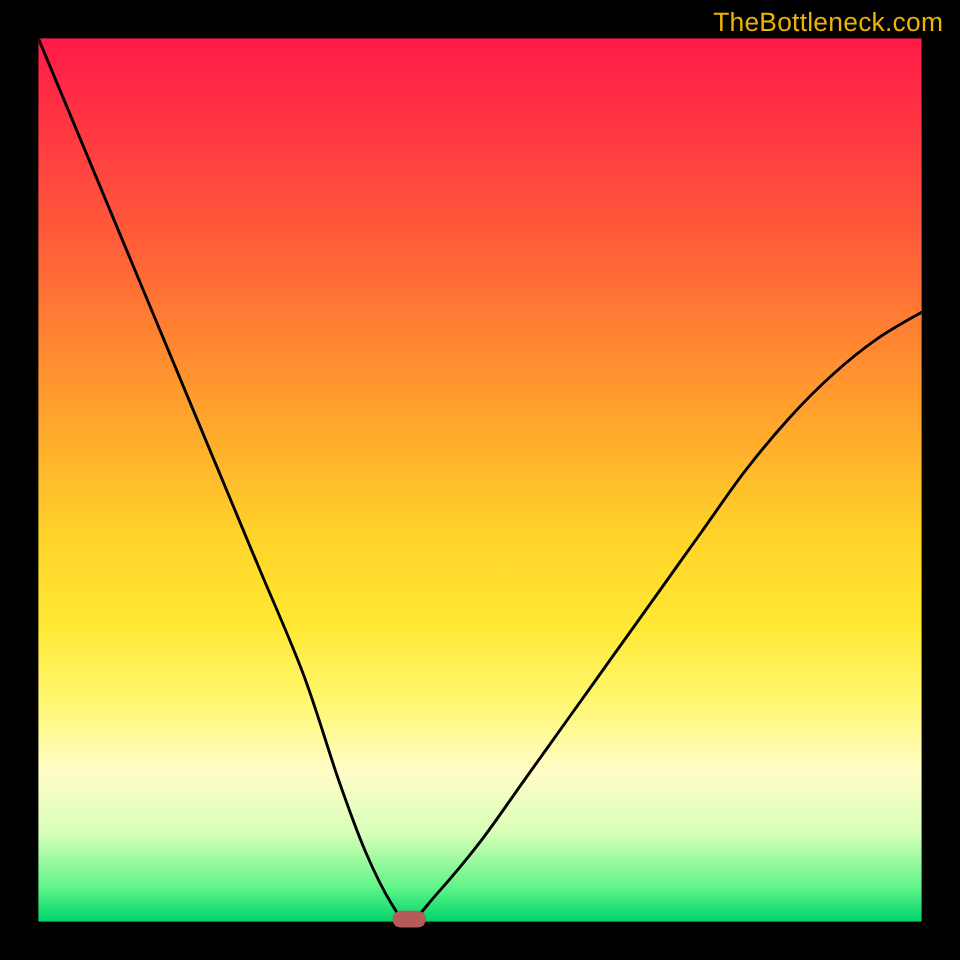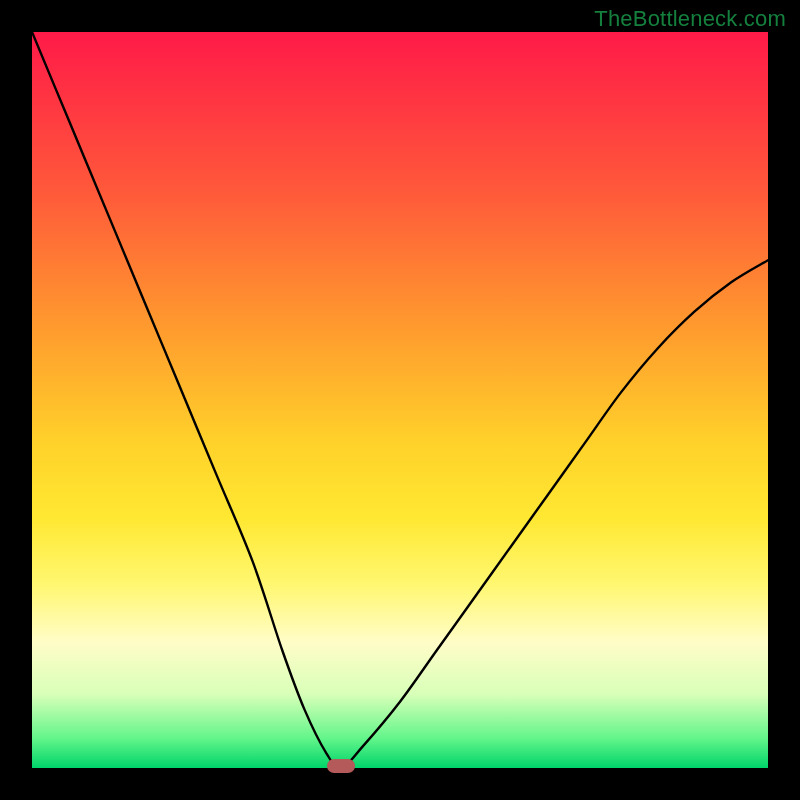--- a/index.html
+++ b/index.html
@@ -36,21 +36,21 @@
       #fffdc8 83%,
       #d8ffb8 90%,
       #62f58a 96%,
       #00d46a 100%
     );
   }
   .watermark {
     position: absolute;
     top: 6px;
     right: 14px;
-    color: #15803d;
+    color: #eab308;
     font-size: 22px;
     letter-spacing: 0.2px;
     font-weight: 500;
   }
   svg.curve {
     position: absolute;
     left: 0;
     top: 0;
     width: 736px;
     height: 736px;

